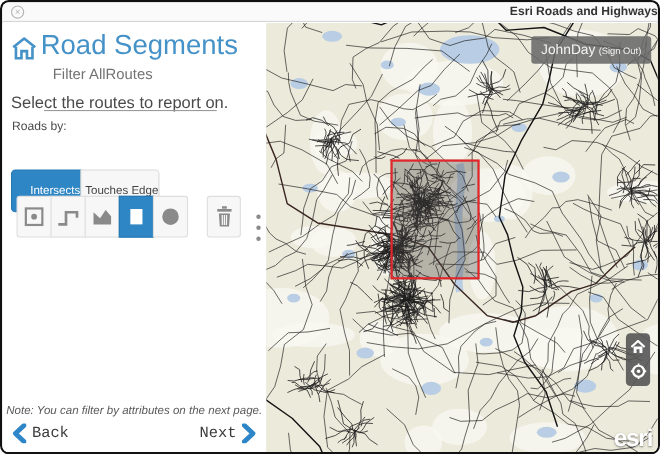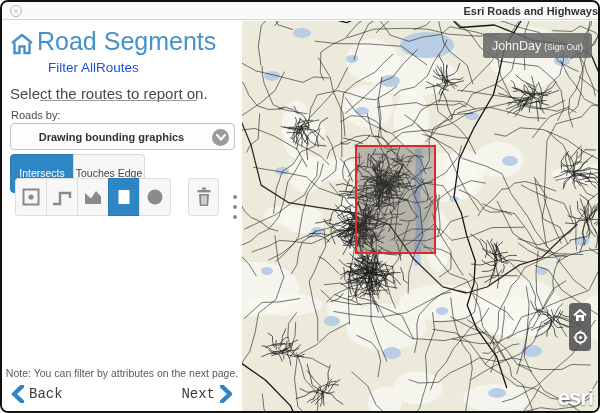--- a/index.html
+++ b/index.html
@@ -12,52 +12,52 @@
   .titlebar .close{ position:absolute; left:8px; top:3px; width:12px; height:12px;
     border:1px solid #b5b5b5; border-radius:50%; color:#b5b5b5; font-size:9px;
     line-height:10px; text-align:center; cursor:pointer; }
   .titlebar .title{ position:absolute; left:0; right:0; top:3px; text-align:right;
     font-size:11px; font-weight:bold; color:#333; }
   
   .panel{ position:absolute; left:0; top:19px; width:240px; bottom:0; background:#fff; }
   .home-icon{ position:absolute; left:7px; top:11px; }
   .pg-title{ position:absolute; left:35px; top:6px; font-size:25px; font-weight:300;
     color:#4592c8; letter-spacing:0; }
-  .pg-sub{ position:absolute; left:46px; top:39px; font-size:13.5px; color:#1d4ed8; }
+  .pg-sub{ position:absolute; left:46px; top:39px; font-size:13.5px; color:#737373; }
   .pg-desc{ position:absolute; left:8px; top:64px; font-size:15px; color:#4a4a4a; }
   .divider{ position:absolute; left:38px; top:79px; width:157px; height:1px; background:#9a9a9a; }
   .filter-label{ position:absolute; left:9px; top:88px; font-size:11px; color:#4a4a4a; }
   .dropdown{ position:absolute; left:8px; top:102px; width:225px; height:27px;
     background:#fdfdfd; border:1px solid #c3c3c3; border-radius:4px; cursor:pointer; }
   .dropdown .dd-text{ position:absolute; left:0; right:22px; top:7px; text-align:center;
     font-size:11px; font-weight:bold; color:#333; }
   .dropdown .dd-chev{ position:absolute; right:5px; top:4.5px; width:17px; height:17px;
     border-radius:50%; background:#9b9b9b; }
   .dropdown .dd-chev svg{ position:absolute; left:3.5px; top:5px; }
   .segmented{ position:absolute; left:8px; top:133px; height:23px; display:flex; }
   .seg-btn{ height:39px; border:1px solid #d9d9d9; background:#f7f7f7; color:#444;
-    font-size:10.5px; font-family:"Liberation Sans",sans-serif; text-align:center;
+    font-size:10.5px; font-family:"Liberation Sans",sans-serif; text-align:right;
     line-height:21px; cursor:pointer; margin-left:-1px; }
   .seg-btn:first-child{ border-radius:4px 0 0 4px; margin-left:0; }
   .seg-btn:last-child{ border-radius:0 4px 4px 0; }
   .seg-btn.sel{ background:#2e86c4; border-color:#2878b2; color:#fff; }
   .tools{ position:absolute; left:13px; top:157px; height:38px; display:flex; }
   .tool-btn{ width:32px; height:38px; background:#f7f7f7; border:1px solid #dedede;
     margin-left:-1px; cursor:pointer; display:flex; align-items:center; justify-content:center; }
   .tool-btn:first-child{ border-radius:3px 0 0 3px; margin-left:0; }
   .tool-btn:nth-child(5){ border-radius:0 3px 3px 0; }
   .tool-btn.sel{ background:#2e86c4; border-color:#2878b2; }
   .trash-btn{ position:absolute; left:186px; top:157px; width:31px; height:38px;
     background:#f7f7f7; border:1px solid #dedede; border-radius:3px; cursor:pointer;
     display:flex; align-items:center; justify-content:center; }
   .grip{ position:absolute; left:230px; top:174px; width:6px; cursor:ew-resize; }
   .grip i{ display:block; width:4px; height:4px; border-radius:50%; background:#8a8a8a;
     margin:0 auto 6px; }
   .note{ position:absolute; left:0; right:0; top:346px; text-align:center; font-size:10.5px;
-    color:#5a5a5a; }
+    color:#5a5a5a;font-style:italic; }
   .nav-back{ position:absolute; left:9px; top:364px; display:flex; align-items:center;
     cursor:pointer; }
   .nav-next{ position:absolute; right:9px; top:364px; display:flex; align-items:center;
     cursor:pointer;margin-left:33px; }
   .nav-label{ font-size:14px; color:#3c3c3c; margin:0 5px;font-family:Liberation Mono, monospace; }
   
   .map{ position:absolute; left:240px; top:19px; right:0; bottom:0; overflow:hidden;
     background:#eceadb;padding-left:16px; }
   .map svg.base{ position:absolute; left:0; top:0; }
   .redbox{ position:absolute; left:113px; top:124px; width:81px; height:109px;
@@ -90,28 +90,20 @@
         <path d="M5.5 10.5 V21 H10.5 V14.5 H15.5 V21 H20.5 V10.5" fill="none" stroke="#4592c8" stroke-width="2.4"></path>
       </svg>
     </span>
     <span class="pg-title">Road Segments</span>
     <span class="pg-sub">Filter AllRoutes</span>
     <span class="pg-desc">Select the routes to report on.</span>
     <div class="divider"></div>
 
     <span class="filter-label">Roads by:</span>
 
-    <div class="dropdown">
-      <span class="dd-text">Drawing bounding graphics</span>
-      <span class="dd-chev">
-        <svg width="10" height="7" viewBox="0 0 10 7">
-            <path d="M1 1 L5 5.5 L9 1" fill="none" stroke="#fff" stroke-width="2" stroke-linecap="round"></path>
-          </svg>
-      </span>
-    </div>
 
     <div class="segmented">
       <button class="seg-btn sel" style="width:64px">Intersects</button>
       <button class="seg-btn" style="width:72px">Touches Edge</button>
     </div>
 
     <div class="tools">
       <button class="tool-btn">
         <svg width="20" height="20" viewBox="0 0 20 20">
           <rect x="2.5" y="2.5" width="15" height="15" fill="none" stroke="#8a8a8a" stroke-width="2"></rect>

